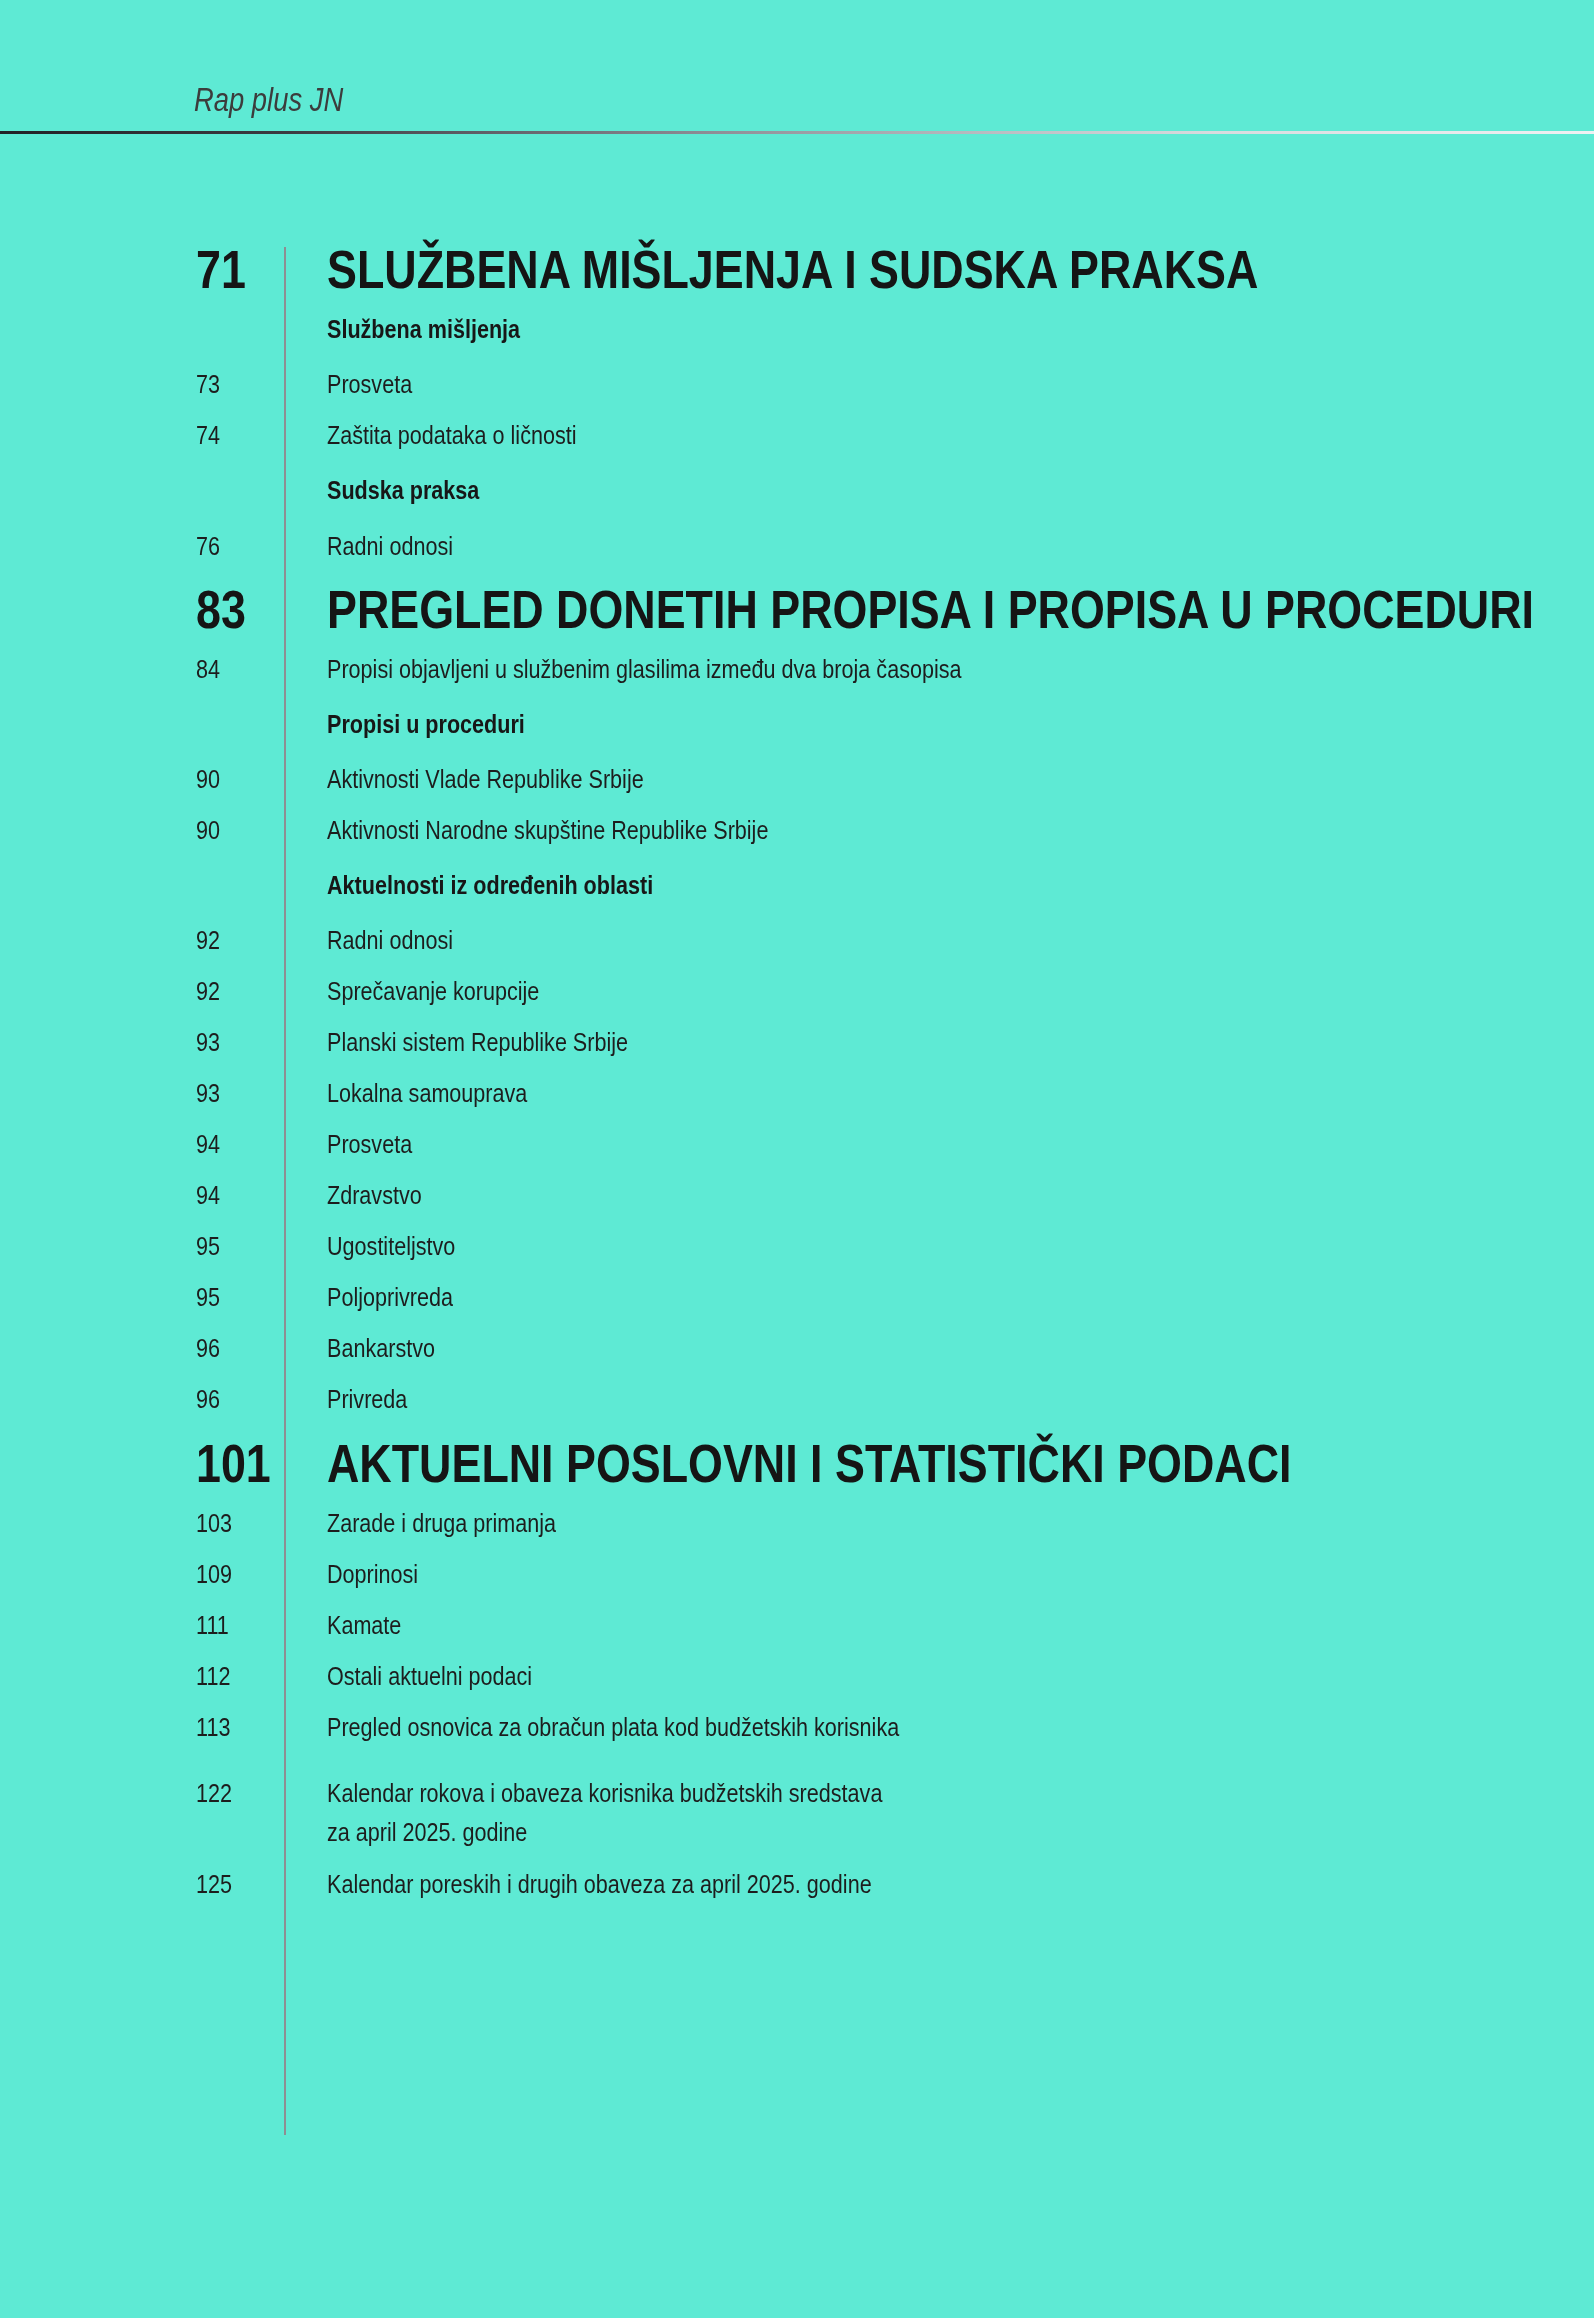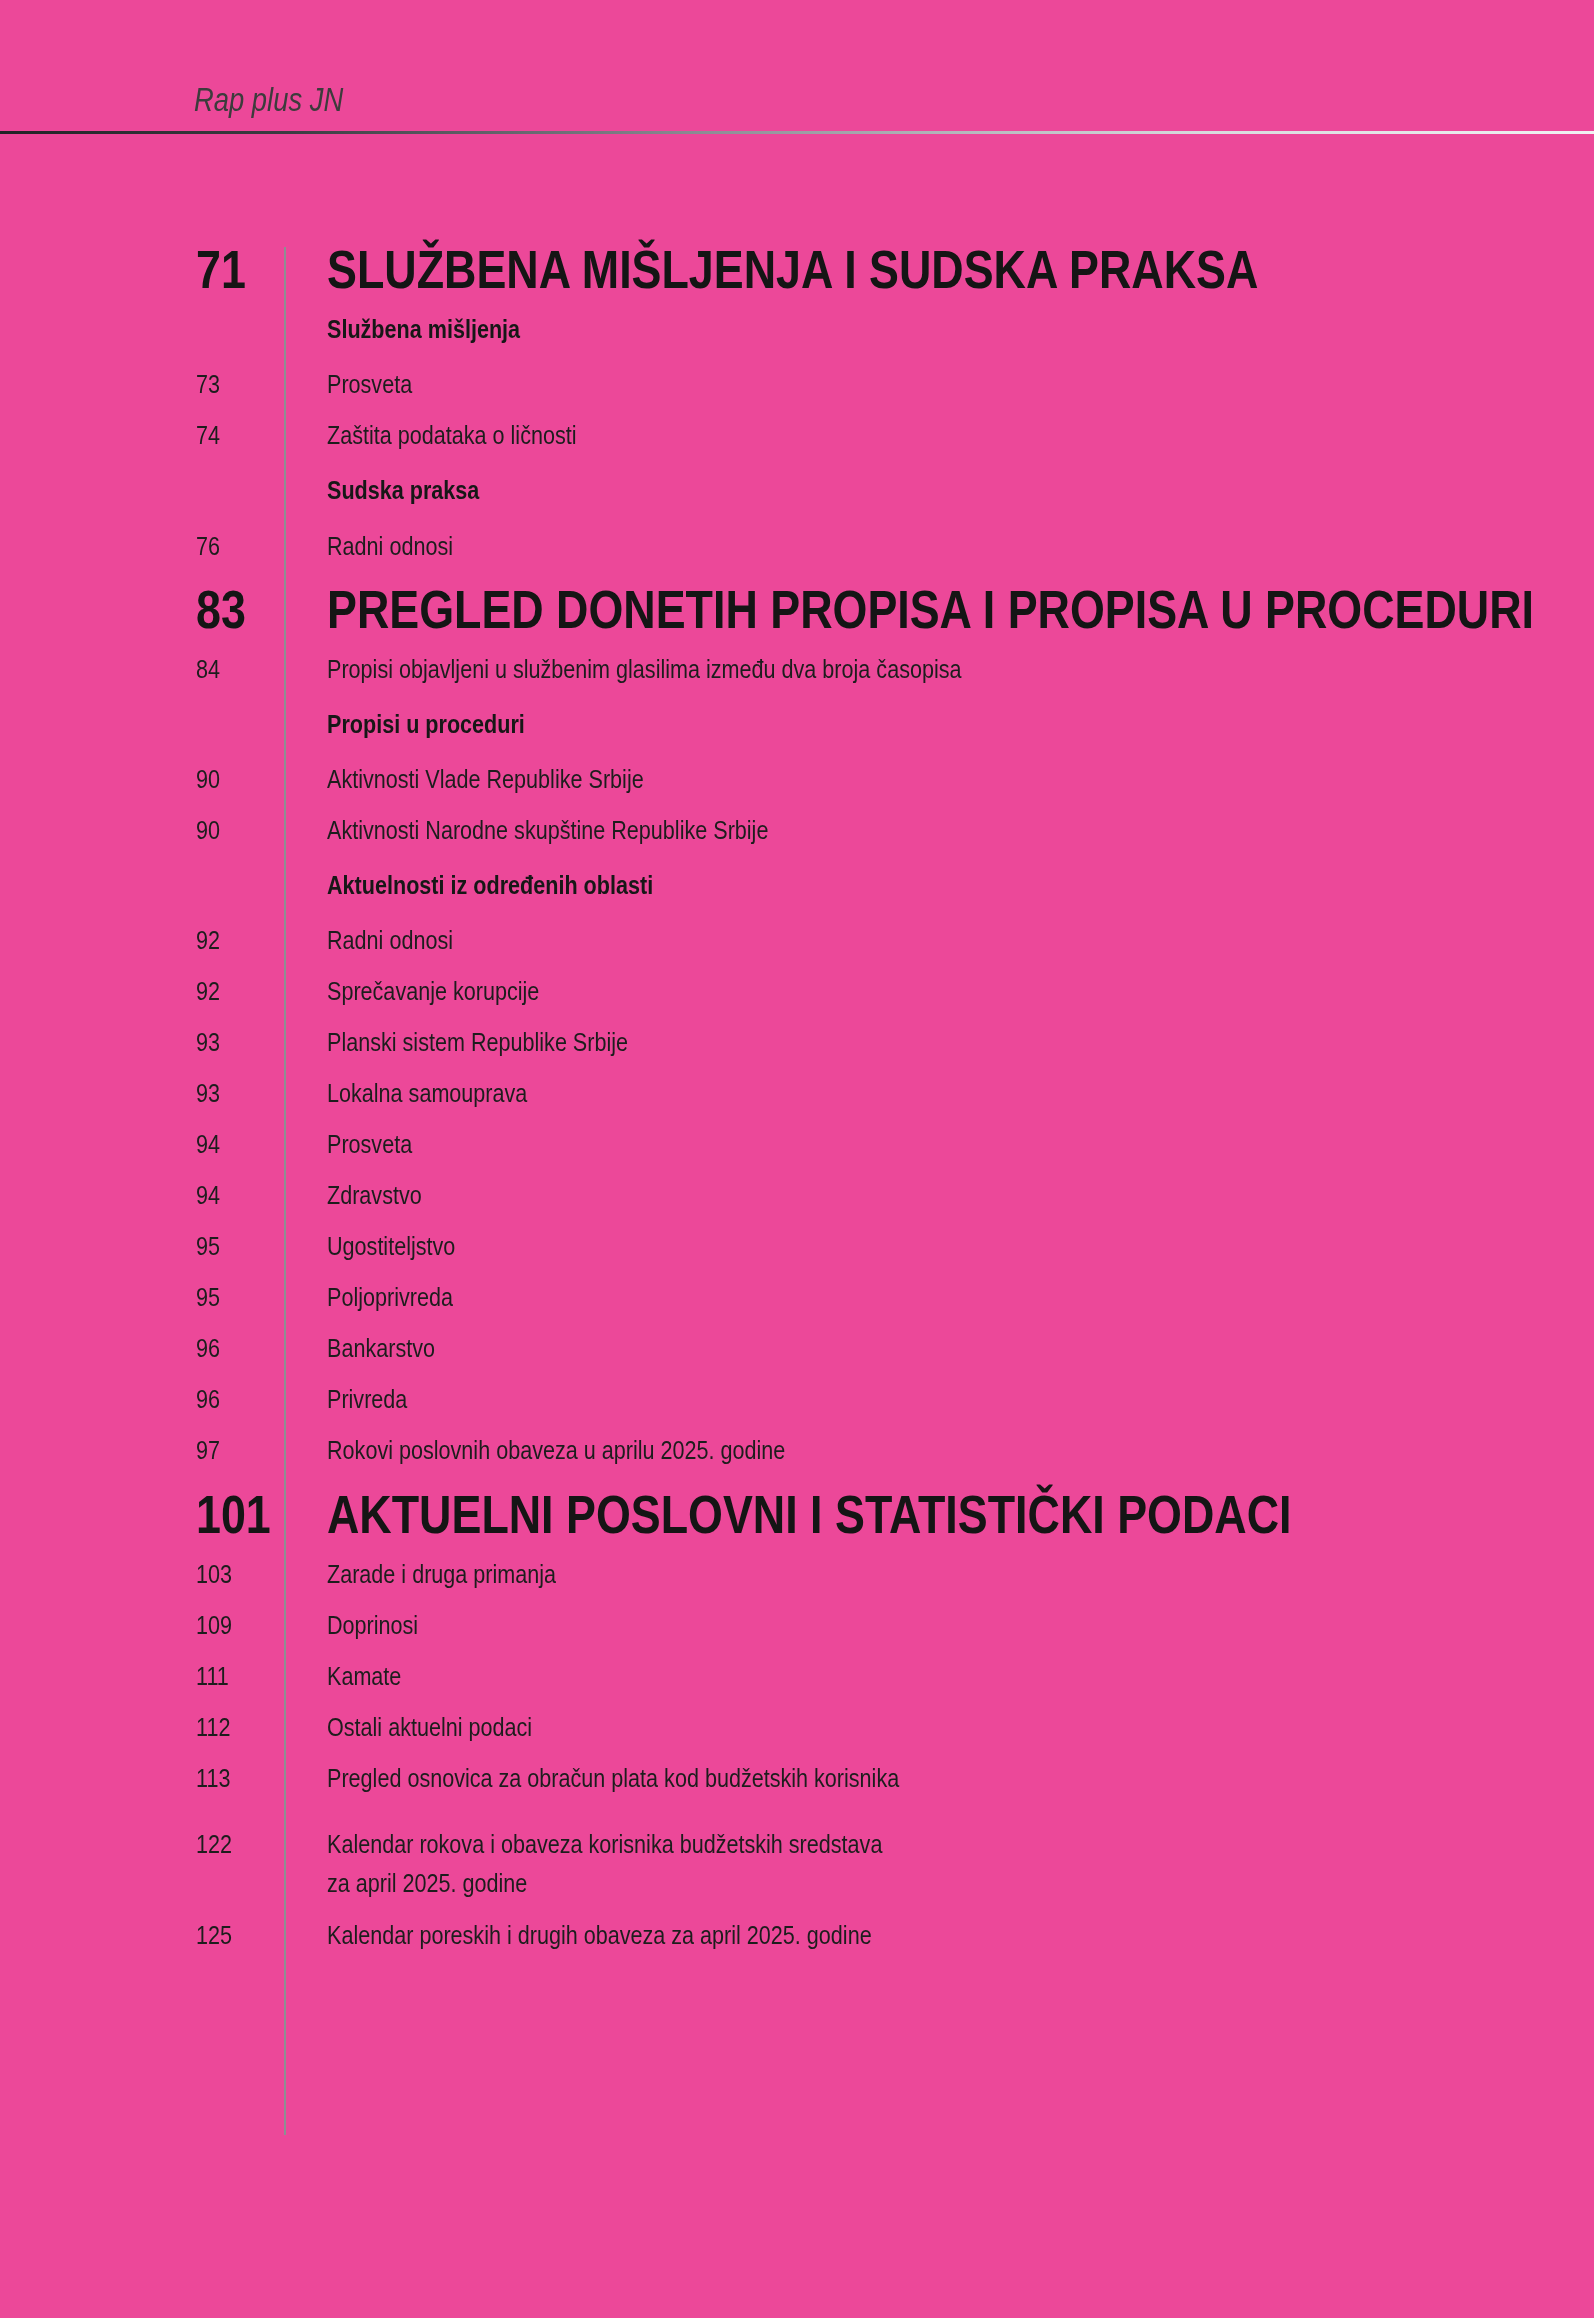--- a/index.html
+++ b/index.html
@@ -1,20 +1,20 @@
 <!DOCTYPE html>
 <html style="font-size:13px"><head>
 <meta charset="utf-8">
 <style>
   html, body { margin: 0; padding: 0; background: #ffffff; }
   .page {
     position: relative;
     width: 1594px;
     height: 2319px;
-    background: #ec4899;
+    background: #5eead4;
     overflow: hidden;
     font-family: "Liberation Sans", "DejaVu Sans", sans-serif;
     color: #1d1d1d;
   }
   
   .cond {
     display: inline-block;
     transform: scaleX(0.83);
     transform-origin: 0 50%;
     white-space: pre;
@@ -187,24 +187,20 @@
       <span class="title cond">Poljoprivreda</span>
     </div>
     <div class="row item">
       <span class="num cond">96</span>
       <span class="title cond">Bankarstvo</span>
     </div>
     <div class="row item">
       <span class="num cond">96</span>
       <span class="title cond">Privreda</span>
     </div>
-    <div class="row item">
-      <span class="num cond">97</span>
-      <span class="title cond">Rokovi poslovnih obaveza u aprilu 2025. godine</span>
-    </div>
 
     <div class="row section">
       <span class="num cond">101</span>
       <span class="title cond">AKTUELNI POSLOVNI I STATISTIČKI PODACI</span>
     </div>
     <div class="row item">
       <span class="num cond">103</span>
       <span class="title cond">Zarade i druga primanja</span>
     </div>
     <div class="row item">

